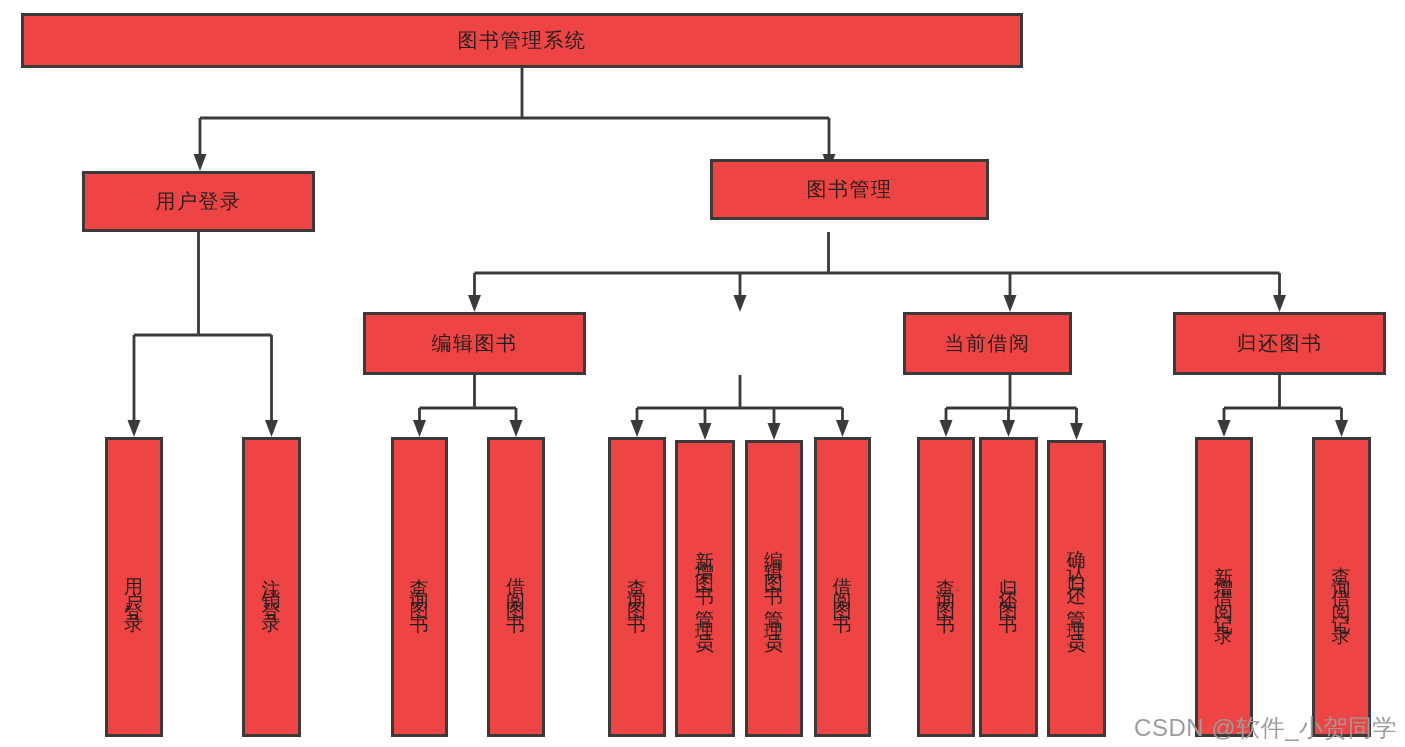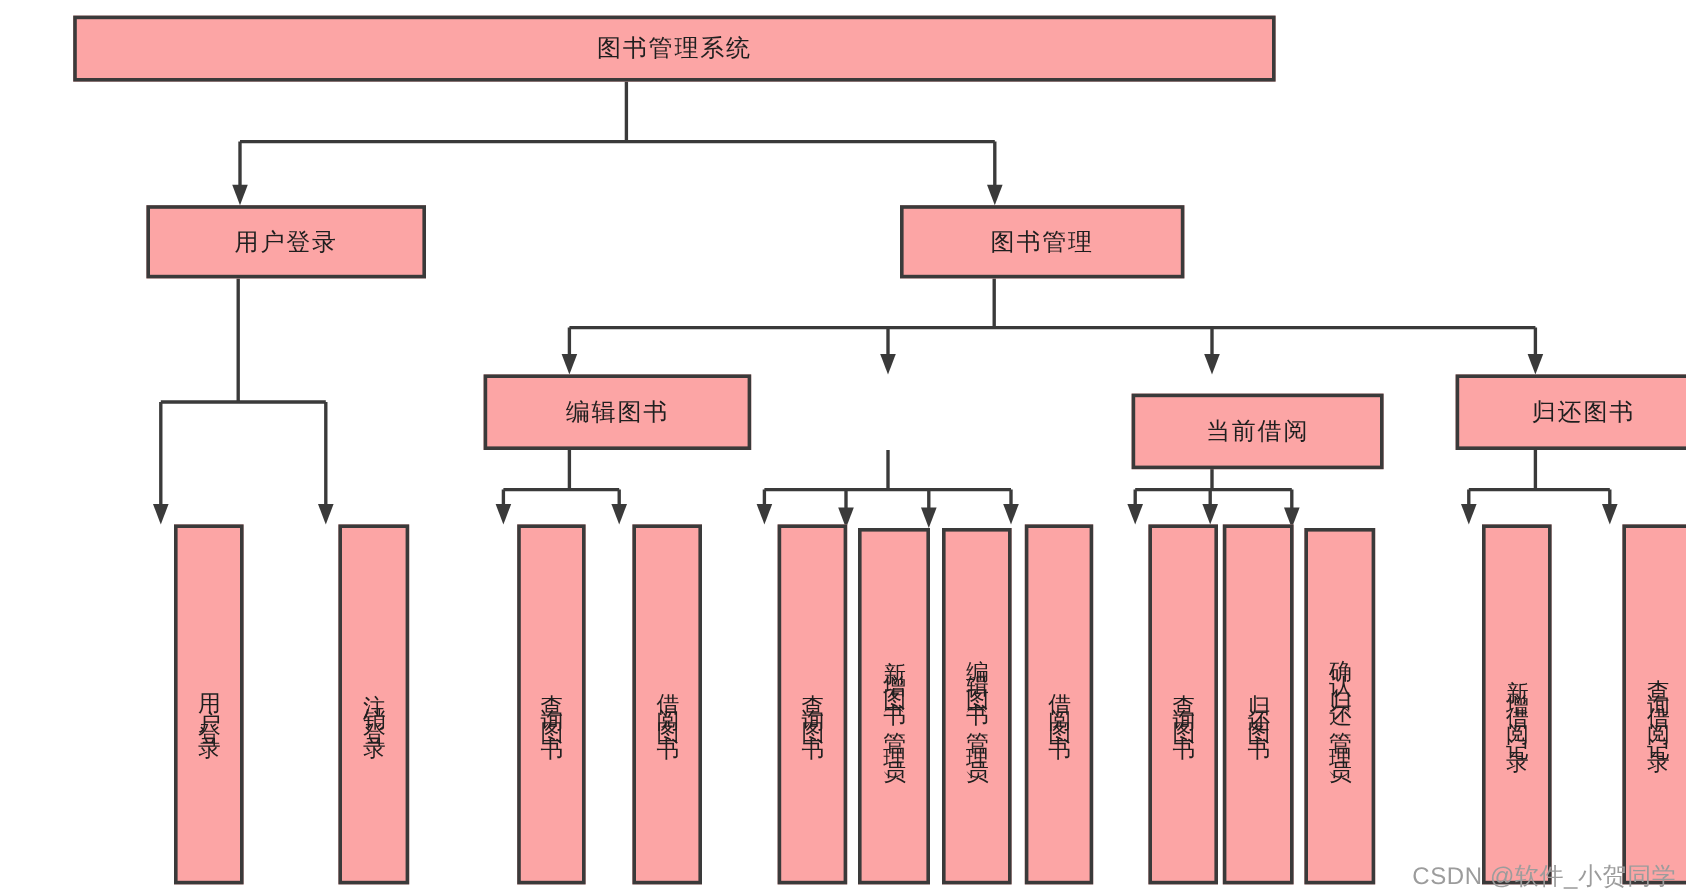--- a/index.html
+++ b/index.html
@@ -12,32 +12,32 @@
   .canvas{
     position:relative;width:1405px;height:747px;overflow:hidden;
     background:var(--background);
     font-family:"Liberation Sans", sans-serif;
   }
   .wires{position:absolute;left:0;top:0;width:1405px;height:747px;}
   .wires path{stroke:var(--line);stroke-width:2.8;fill:none;}
   .wires polygon{fill:var(--line);stroke:none;}
   .node{
     position:absolute;box-sizing:border-box;
-    border:3px solid var(--line);background:#fca5a5;
+    border:3px solid var(--line);background:#ef4444;
     display:flex;align-items:center;justify-content:center;
-    color:var(--text);font-size:20px;letter-spacing:1.5px;margin-left:40px;
+    color:var(--text);font-size:20px;letter-spacing:1.5px;
   }
   .vnode{font-size:19px;letter-spacing:0;}
   .vtext{
     writing-mode:vertical-rl;text-orientation:mixed;
     line-height:1;letter-spacing:12px;white-space:nowrap;
   }
   .watermark{
     position:absolute;right:8px;bottom:3px;z-index:5;
-    color:var(--watermark);font-size:20px;letter-spacing:0.5px;text-align:right;
+    color:var(--watermark);font-size:24px;letter-spacing:0.5px;text-align:right;
   }
 </style>
 </head>
 <body>
 
 <div class="canvas">
 
   <svg class="wires" viewBox="0 0 1405 747">
     <g>
       <path d="M522 68 V118 M200 118 H829 M200 118 V157 M829 118 V157"></path>
@@ -77,24 +77,24 @@
     <g>
       <path d="M1279.5 375 V408 M1224 408 H1341.5 M1224 408 V423 M1341.5 408 V423"></path>
       <polygon points="1217.5,420 1230.5,420 1224,437"></polygon>
       <polygon points="1335,420 1348,420 1341.5,437"></polygon>
     </g>
   </svg>
 
   <div class="node" style="left:21px;top:13px;width:1002px;height:55px">图书管理系统</div>
 
   <div class="node" style="left:82px;top:171px;width:233px;height:61px">用户登录</div>
-  <div class="node" style="left:710px;top:171px;width:237px;height:61px">图书管理</div>
+  <div class="node" style="left:710px;top:159px;width:279px;height:61px">图书管理</div>
 
   <div class="node" style="left:363px;top:312px;width:223px;height:63px">编辑图书</div>
-  <div class="node" style="left:903px;top:328px;width:210px;height:63px">当前借阅</div>
+  <div class="node" style="left:903px;top:312px;width:169px;height:63px">当前借阅</div>
   <div class="node" style="left:1173px;top:312px;width:213px;height:63px">归还图书</div>
 
   <div class="node vnode" style="left:105px;top:437px;width:58px;height:300px">
     <span class="vtext">用户登录</span>
   </div>
   <div class="node vnode" style="left:242px;top:437px;width:59px;height:300px">
     <span class="vtext">注销登录</span>
   </div>
 
   <div class="node vnode" style="left:391px;top:437px;width:57px;height:300px">

